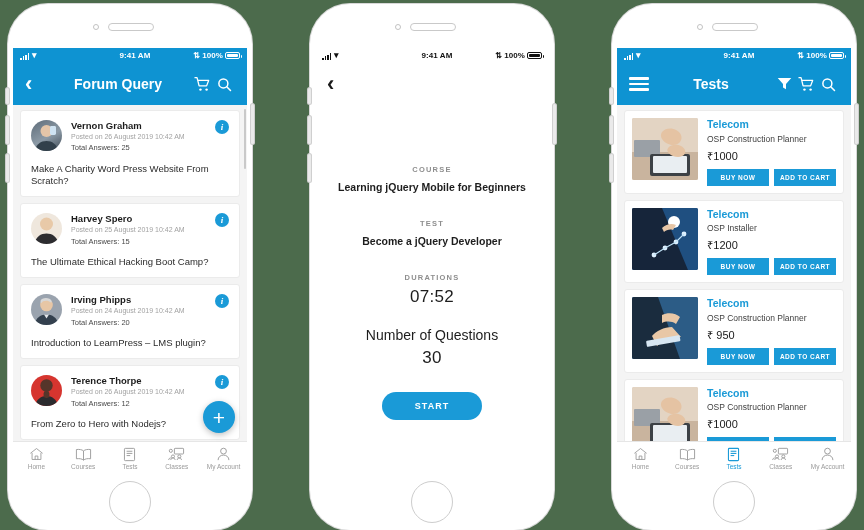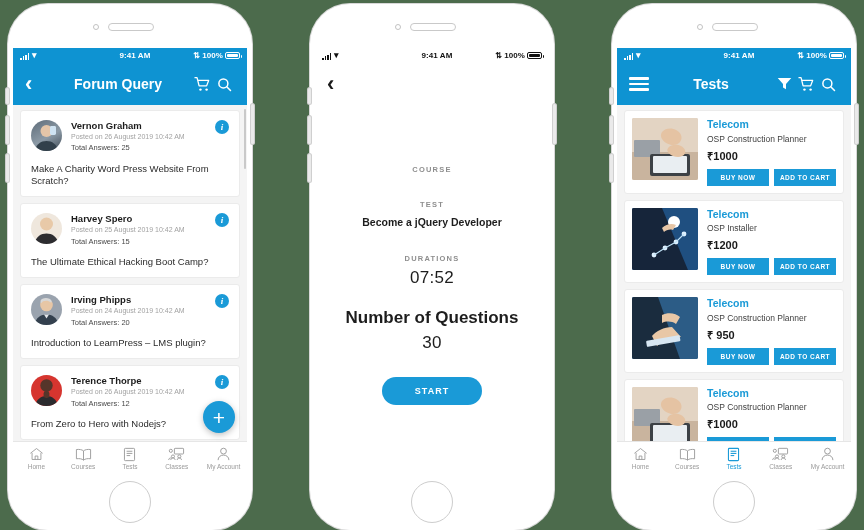--- a/index.html
+++ b/index.html
@@ -197,21 +197,21 @@
   .quiz-body {
     padding: 60px 16px 0 16px;
     text-align: center;
   }
   .q-label {
     font-size: 7.5px; letter-spacing: 1.2px; color: #8e8e8e;
     font-weight: bold; text-transform: uppercase;
   }
   .q-value { font-size: 10.5px; color: #1d1d1d; font-weight: bold; margin-top: 7px; }
   .q-big { font-size: 17px; color: #1d1d1d; margin-top: 5px; letter-spacing: .3px; }
-  .q-sub { font-size: 17px; color: #1d1d1d; font-weight: bold; }
+  .q-sub { font-size: 14px; color: #1d1d1d; font-weight: normal; }
   .q-gap { height: 26px; }
   .q-gap-sm { height: 20px; }
   .start-btn {
     margin: 24px auto 0 auto;
     width: 100px; height: 28px;
     background: #1a9ad7; color: #fff;
     border-radius: 16px;
     font-size: 9px; font-weight: bold; letter-spacing: 1px;
     display: flex; align-items: center; justify-content: center;
   }
@@ -227,21 +227,21 @@
     display: flex; gap: 9px;
   }
   .thumb {
     width: 66px; height: 62px; flex: 0 0 66px;
     border-radius: 2px; overflow: hidden;
     position: relative;
   }
   .test-info { flex: 1; min-width: 0; }
   .t-cat { font-size: 10.5px; font-weight: bold; color: #1a9ad7; line-height: 1.2; }
   .t-name { font-size: 8.5px; color: #3f3f3f; margin-top: 3px; }
-  .t-price { font-size: 11px; font-weight: bold; color: #1a1a1a; margin-top: 4px; }
+  .t-price { font-size: 11px; font-weight: normal; color: #1a1a1a; margin-top: 4px; }
   .t-actions { display: flex; gap: 5px; margin-top: 6px; }
   .t-btn {
     flex: 1; height: 17px; background: #1a9ad7; color: #fff;
     font-size: 6.5px; font-weight: bold; letter-spacing: .5px;
     display: flex; align-items: center; justify-content: center;
   }
 
   
   .scroll-hint {
     position: absolute; right: 1px; top: 4px;
@@ -487,20 +487,21 @@
       </div>
 
       <div class="appbar white">
         <div class="back-chevron">‹</div>
         <div style="width:20px"></div>
       </div>
 
       <div class="content nobar">
         <div class="quiz-body">
           <div class="q-label">COURSE</div>
+          <div class="q-value">Learning jQuery Mobile for Beginners</div>
           <div class="q-gap"></div>
           <div class="q-label">TEST</div>
           <div class="q-value">Become a jQuery Developer</div>
           <div class="q-gap"></div>
           <div class="q-label">DURATIONS</div>
           <div class="q-big">07:52</div>
           <div class="q-gap-sm"></div>
           <div class="q-sub">Number of Questions</div>
           <div class="q-big">30</div>
           <div class="start-btn">START</div>

